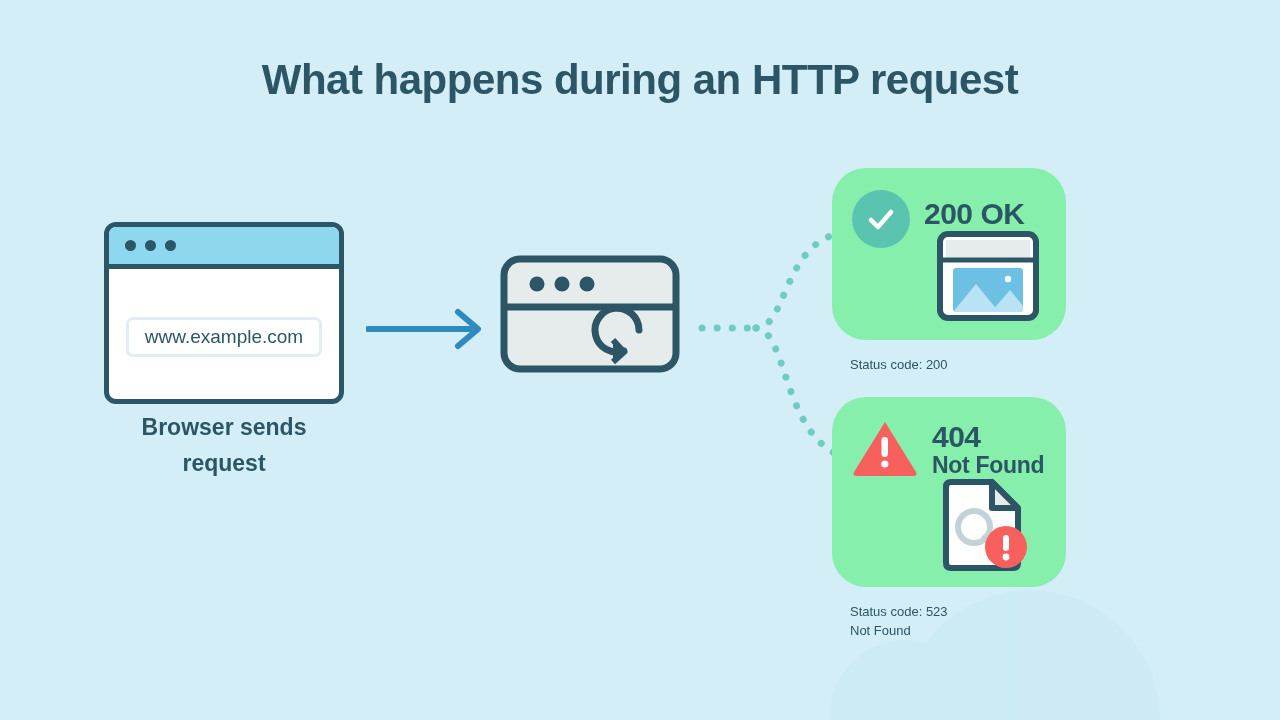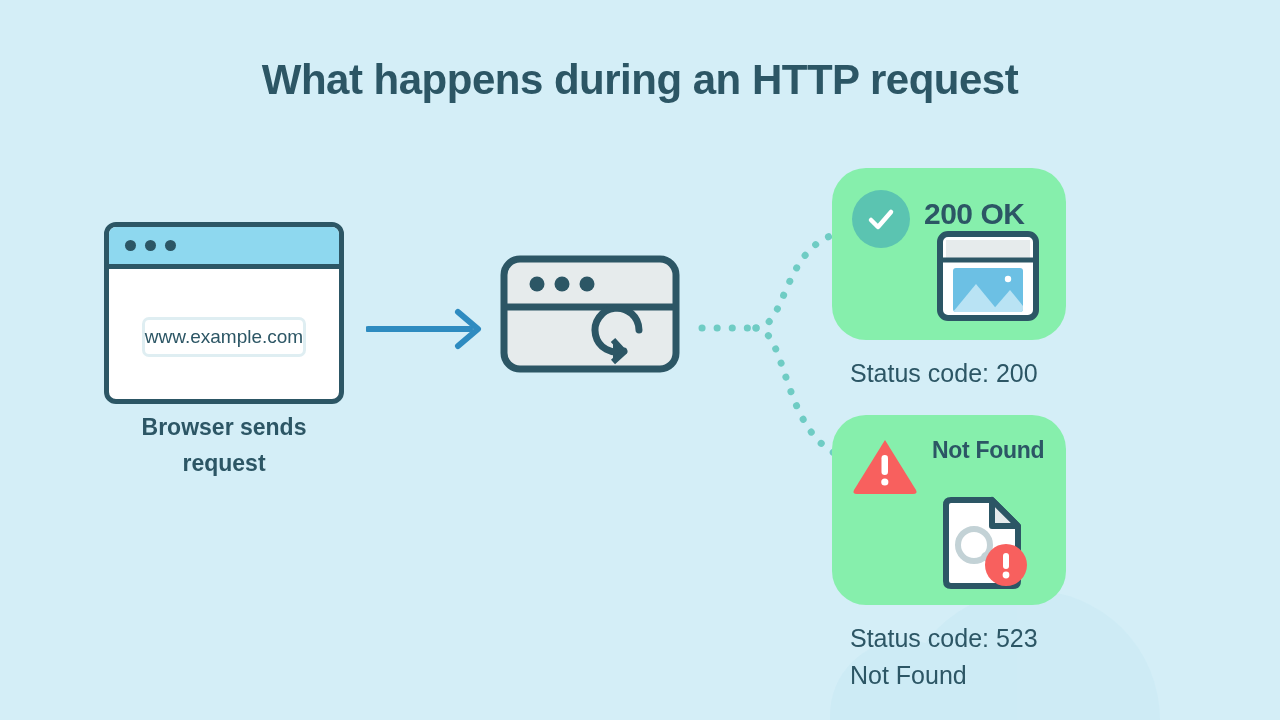--- a/index.html
+++ b/index.html
@@ -88,21 +88,21 @@
     border-radius: 50%;
     background: #2c5665;
   }
   .browser-body {
     height: 135px;
     display: flex;
     align-items: center;
     justify-content: center;
   }
   .url-bar {
-    width: 164px;
+    width: 196px;
     height: 40px;
     border: 3px solid #dfeef2;
     border-radius: 7px;
     background: #ffffff;
     display: flex;
     align-items: center;
     justify-content: center;
     font-size: 19px;
     color: #2c5665;
   }
@@ -194,21 +194,21 @@
     letter-spacing: -0.3px;
   }
 
   .preview-wrap {
     position: absolute;
     right: 26px;
     bottom: 14px;
   }
 
   .status-caption {
-    font-size: 25px;
+    font-size: 13px;
     line-height: 1.5;
     color: #2c5665;
     margin: 15px 0 0 18px;
     white-space: pre-line;
   }
 
   .gap-between { height: 22px; }
 
   
   .moz-logo {
@@ -307,20 +307,21 @@
     <div class="card card-404">
       <div class="card-head">
         <div style="flex:0 0 66px;">
           <svg width="66" height="58" viewBox="0 0 66 58">
             <path d="M33 3 L64 53 Q66 57 61 57 L5 57 Q0 57 2 53 Z" fill="#f8605e"></path>
             <rect x="29.5" y="18" width="6.5" height="20" rx="3.2" fill="#ffffff"></rect>
             <circle cx="32.8" cy="45" r="3.6" fill="#ffffff"></circle>
           </svg>
         </div>
         <div>
+          <div class="code-text" style="padding-top:2px;">404</div>
           <div class="code-sub">Not Found</div>
         </div>
       </div>
       <div class="preview-wrap" style="right:34px; bottom:10px;">
         <svg width="96" height="96" viewBox="0 0 96 96">
 
           <path d="M10 10 Q10 5 15 5 L56 5 L82 31 L82 86 Q82 91 77 91 L15 91 Q10 91 10 86 Z" fill="#ffffff" stroke="#2c5665" stroke-width="6" stroke-linejoin="round"></path>
           <path d="M56 5 L56 31 L82 31 Z" fill="#e6ebec" stroke="#2c5665" stroke-width="6" stroke-linejoin="round"></path>
 
           <circle cx="38" cy="50" r="16" fill="none" stroke="#c3d2d6" stroke-width="6"></circle>

